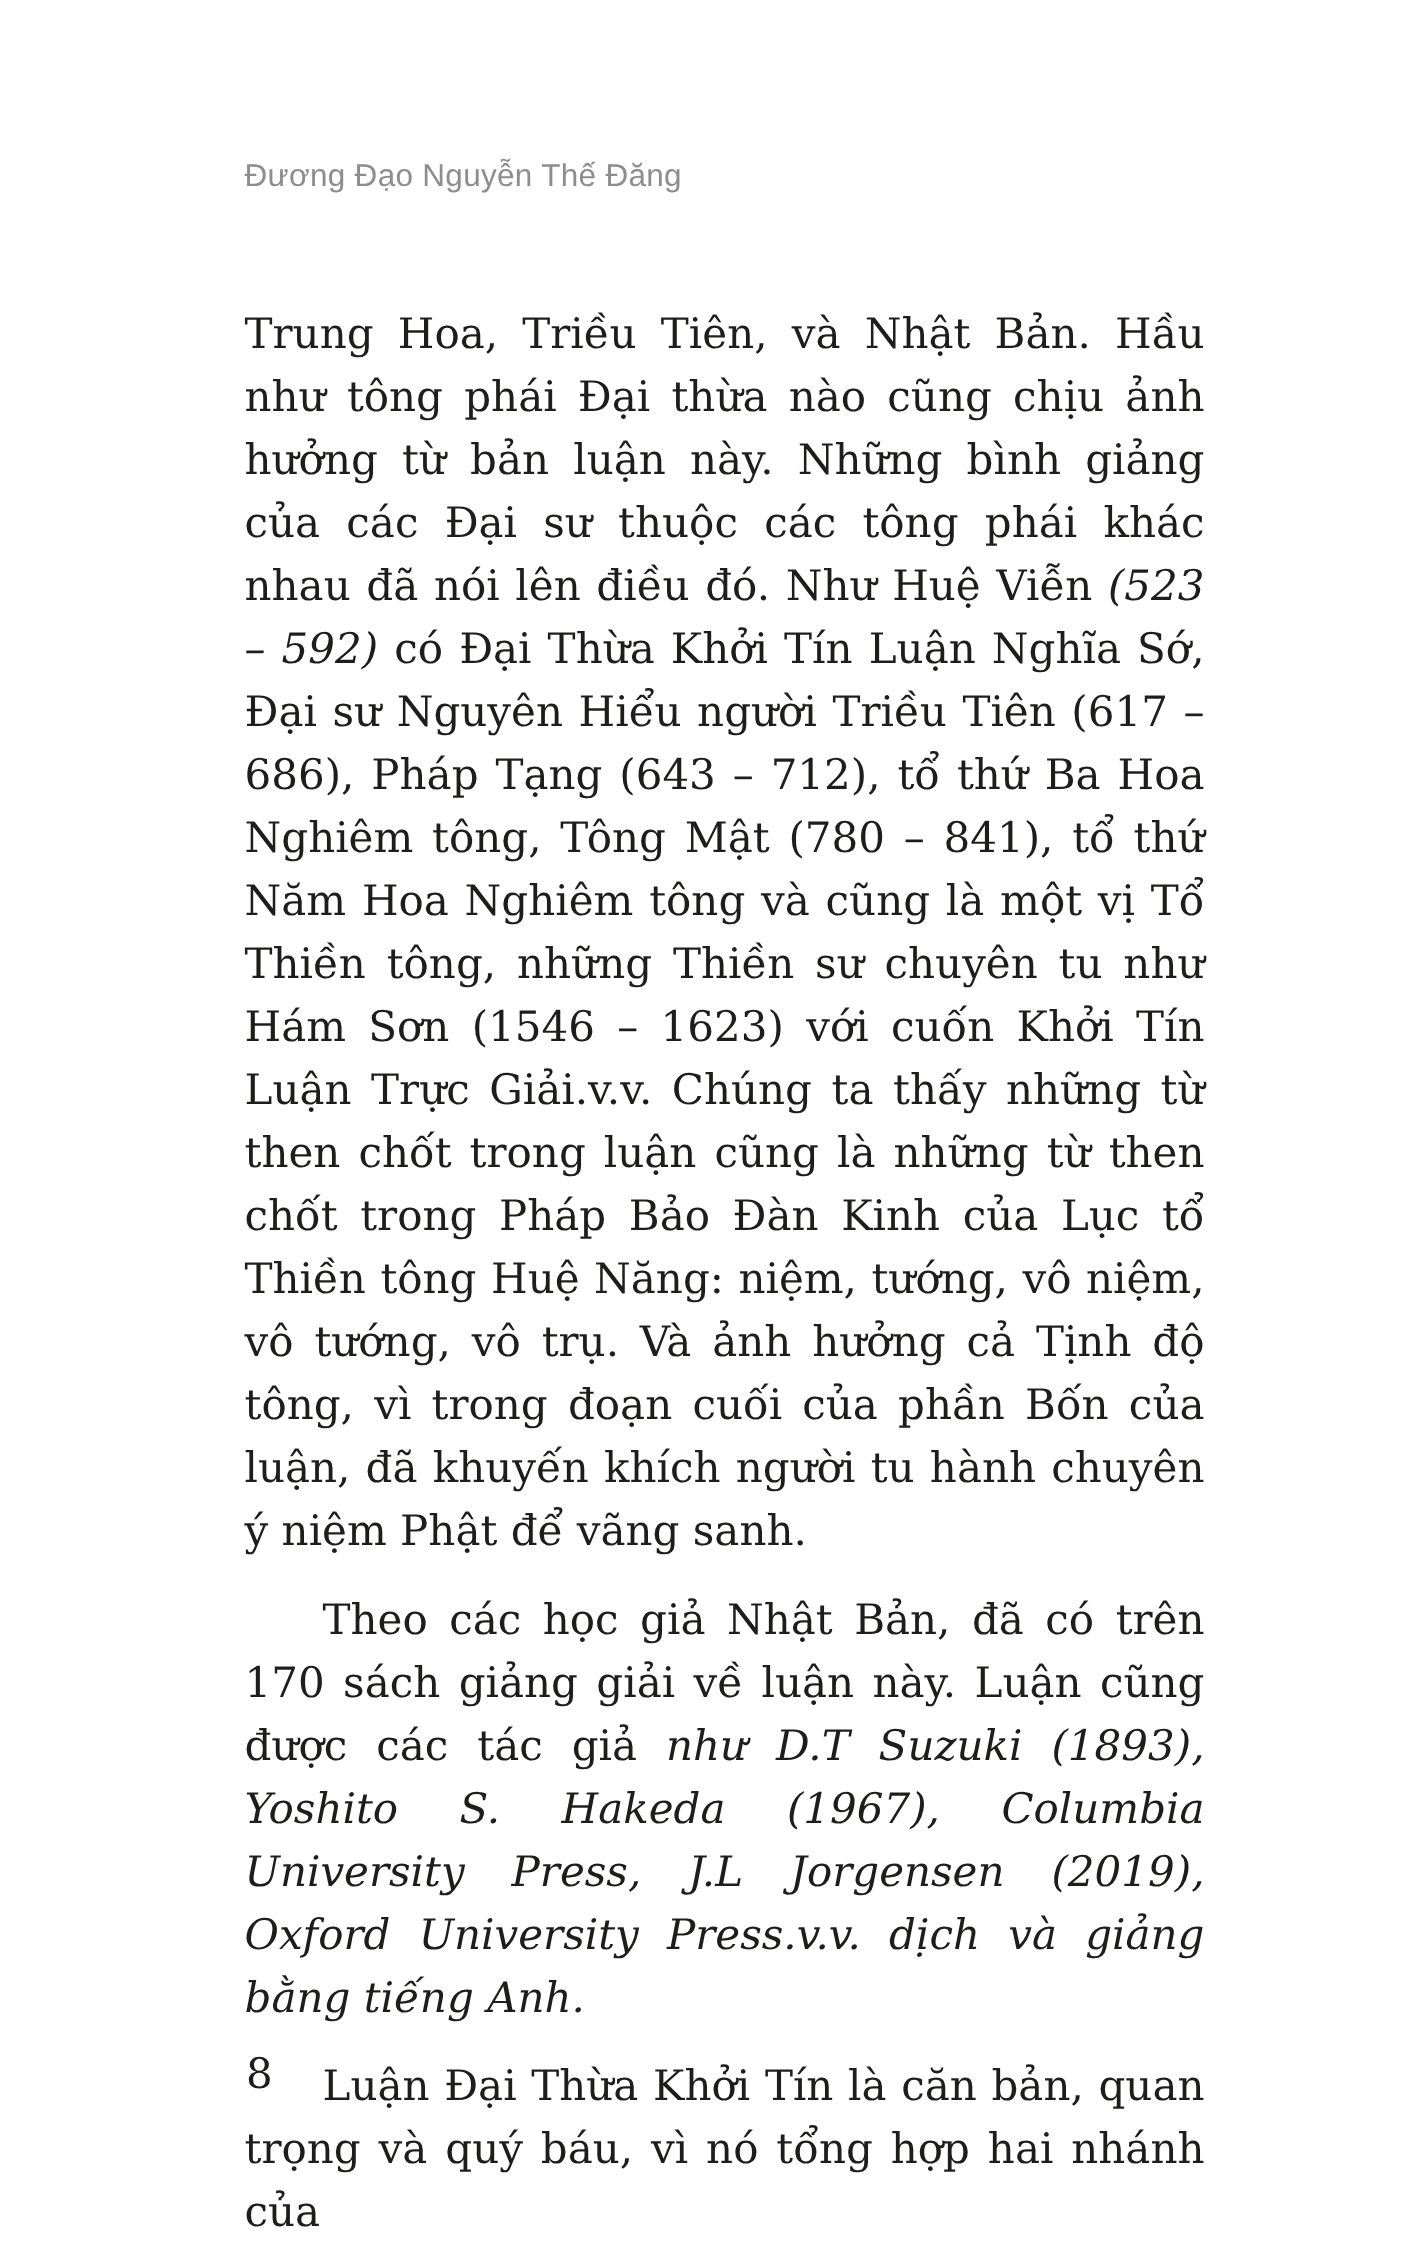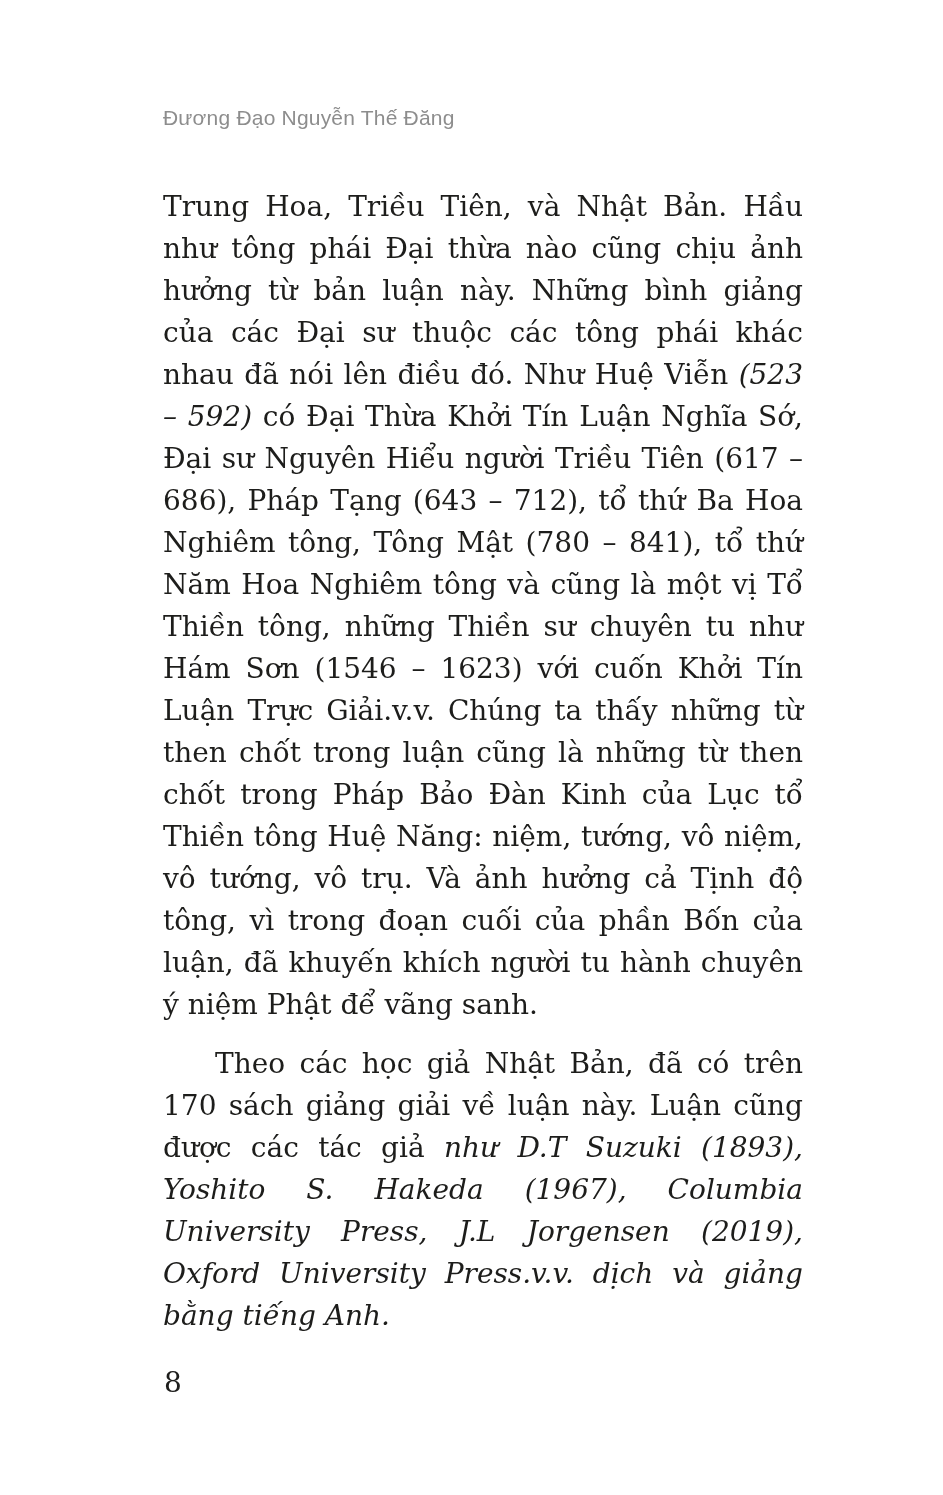--- a/index.html
+++ b/index.html
@@ -35,21 +35,21 @@
     left: 163px;
     top: 186px;
     width: 640px;
     font-size: 28px;
     line-height: 42px;
     color: var(--text);
     text-align: justify;
     text-justify: inter-word;
   }
   .text-block p {
-    margin: 0 0 17px 0;
+    margin: 16px 0 17px 0;
   }
   .text-block p.indent {
     text-indent: 52px;
   }
   .run-italic {
     font-style: italic;
   }
   .page-number {
     position: absolute;
     left: 164px;
@@ -60,16 +60,17 @@
 </style>
 </head>
 <body>
 
 <div class="page">
   <div class="running-header">Đương Đạo Nguyễn Thế Đăng</div>
 
   <div class="text-block">
       <p><span>Trung Hoa, Triều Tiên, và Nhật Bản. Hầu như tông phái Đại thừa nào cũng chịu ảnh hưởng từ bản luận này. Những bình giảng của các Đại sư thuộc các tông phái khác nhau đã nói lên điều đó. Như Huệ Viễn </span><span class="run-italic">(523 – 592)</span><span> có Đại Thừa Khởi Tín Luận Nghĩa Sớ, Đại sư Nguyên Hiểu người Triều Tiên (617 – 686), Pháp Tạng (643 – 712), tổ thứ Ba Hoa Nghiêm tông, Tông Mật (780 – 841), tổ thứ Năm Hoa Nghiêm tông và cũng là một vị Tổ Thiền tông, những Thiền sư chuyên tu như Hám Sơn (1546 – 1623) với cuốn Khởi Tín Luận Trực Giải.v.v. Chúng ta thấy những từ then chốt trong luận cũng là những từ then chốt trong Pháp Bảo Đàn Kinh của Lục tổ Thiền tông Huệ Năng: niệm, tướng, vô niệm, vô tướng, vô trụ. Và ảnh hưởng cả Tịnh độ tông, vì trong đoạn cuối của phần Bốn của luận, đã khuyến khích người tu hành chuyên ý niệm Phật để vãng sanh.</span></p>
       <p class="indent"><span>Theo các học giả Nhật Bản, đã có trên 170 sách giảng giải về luận này. Luận cũng được các tác giả </span><span class="run-italic">như D.T Suzuki (1893), Yoshito S. Hakeda (1967), Columbia University Press, J.L Jorgensen (2019), Oxford University Press.v.v. dịch và giảng bằng tiếng Anh.</span></p>
+      <p class="indent"><span>Luận Đại Thừa Khởi Tín là căn bản, quan trọng và quý báu, vì nó tổng hợp hai nhánh của</span></p>
     </div>
 
   <div class="page-number">8</div>
 </div>
 
 </body></html>

